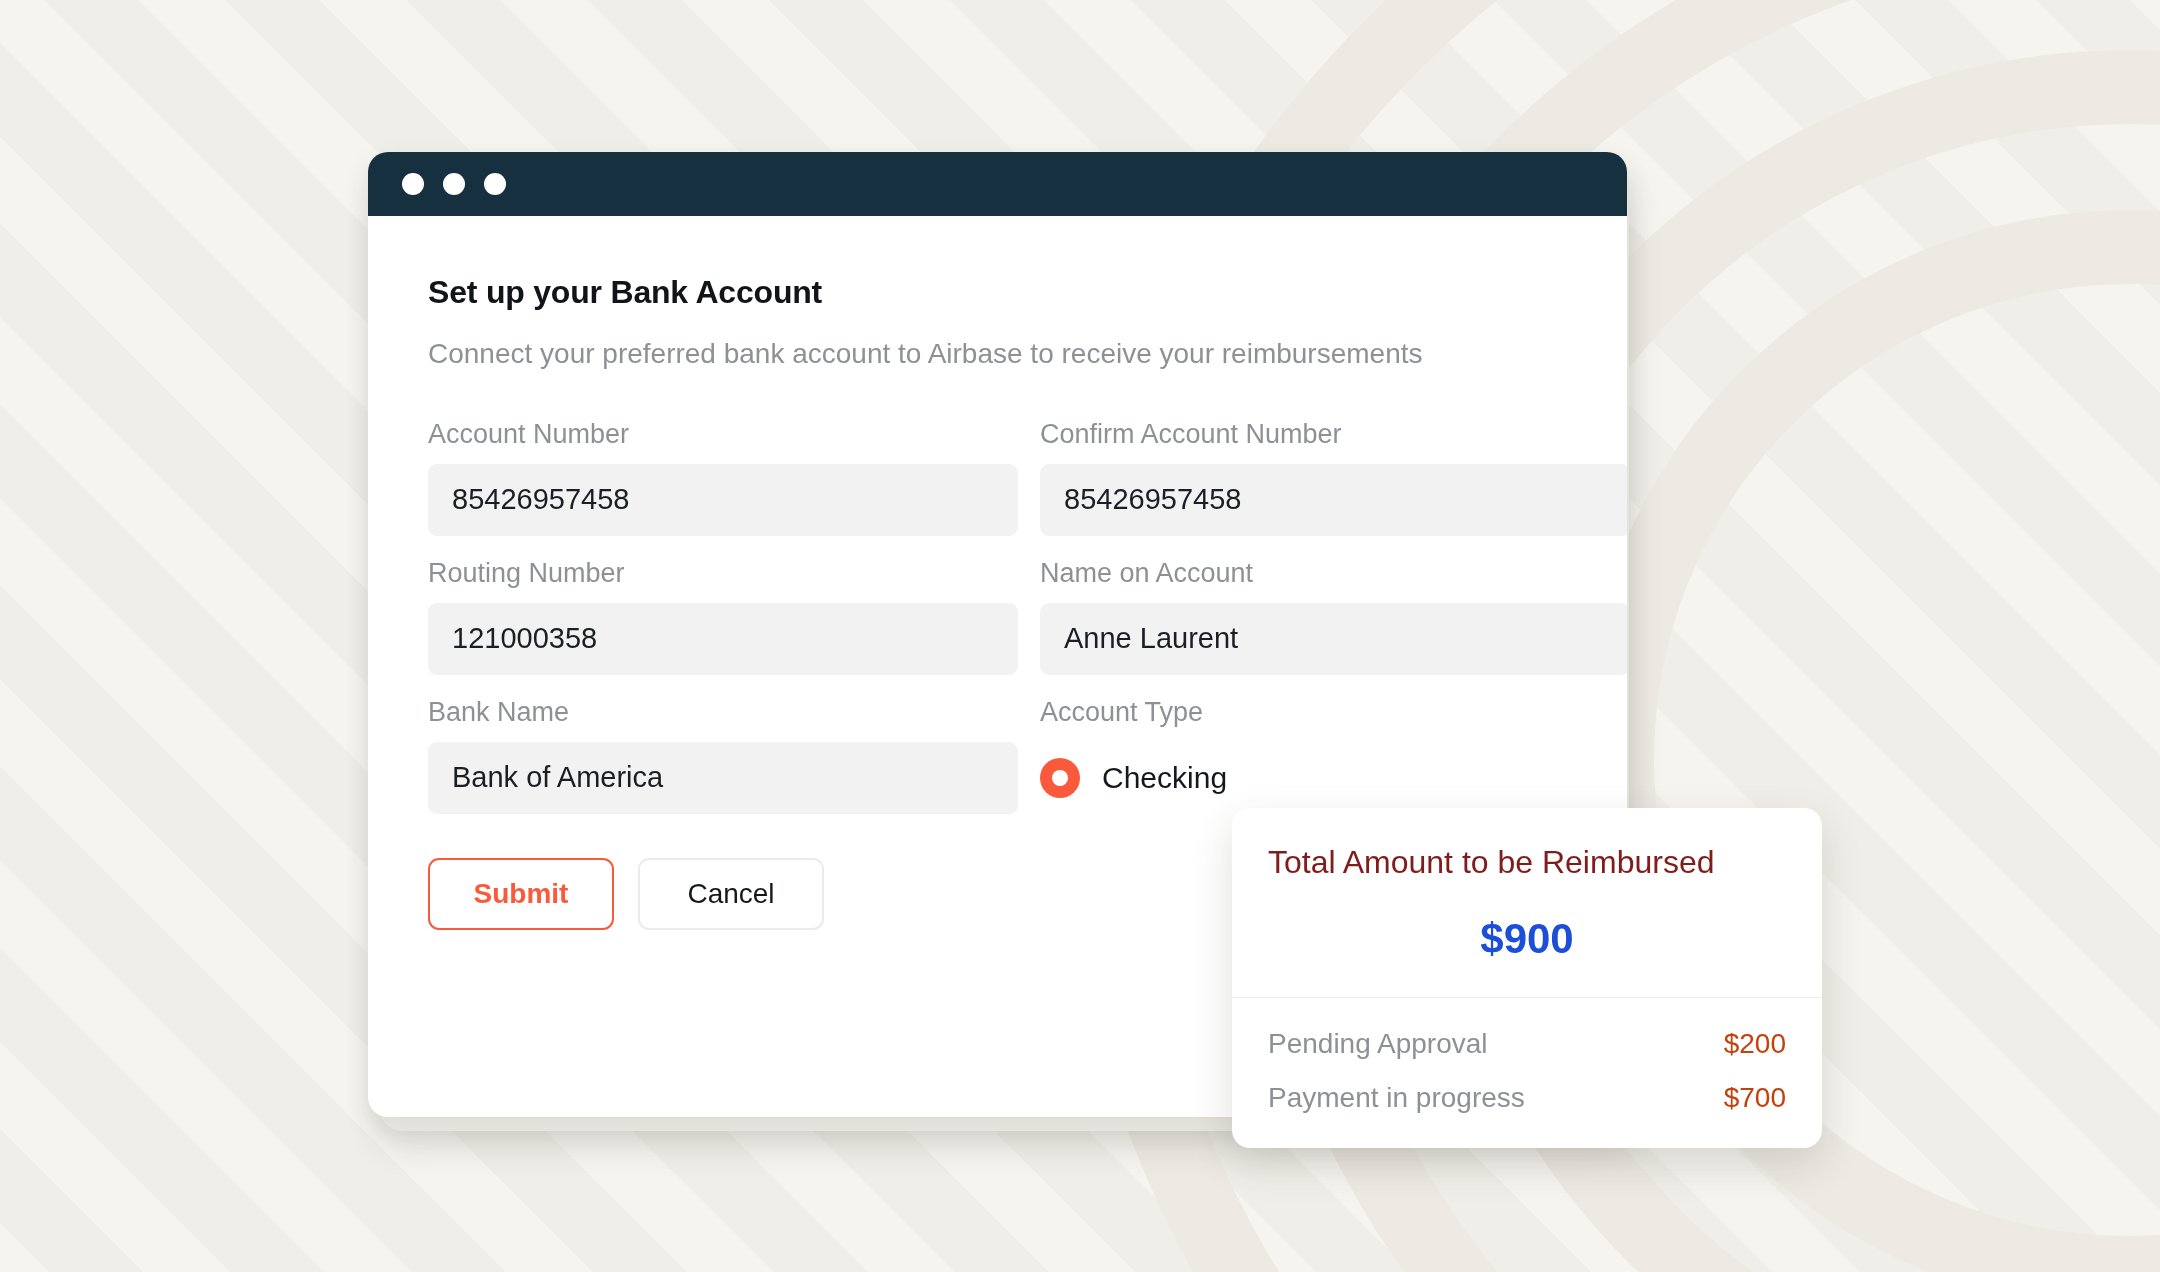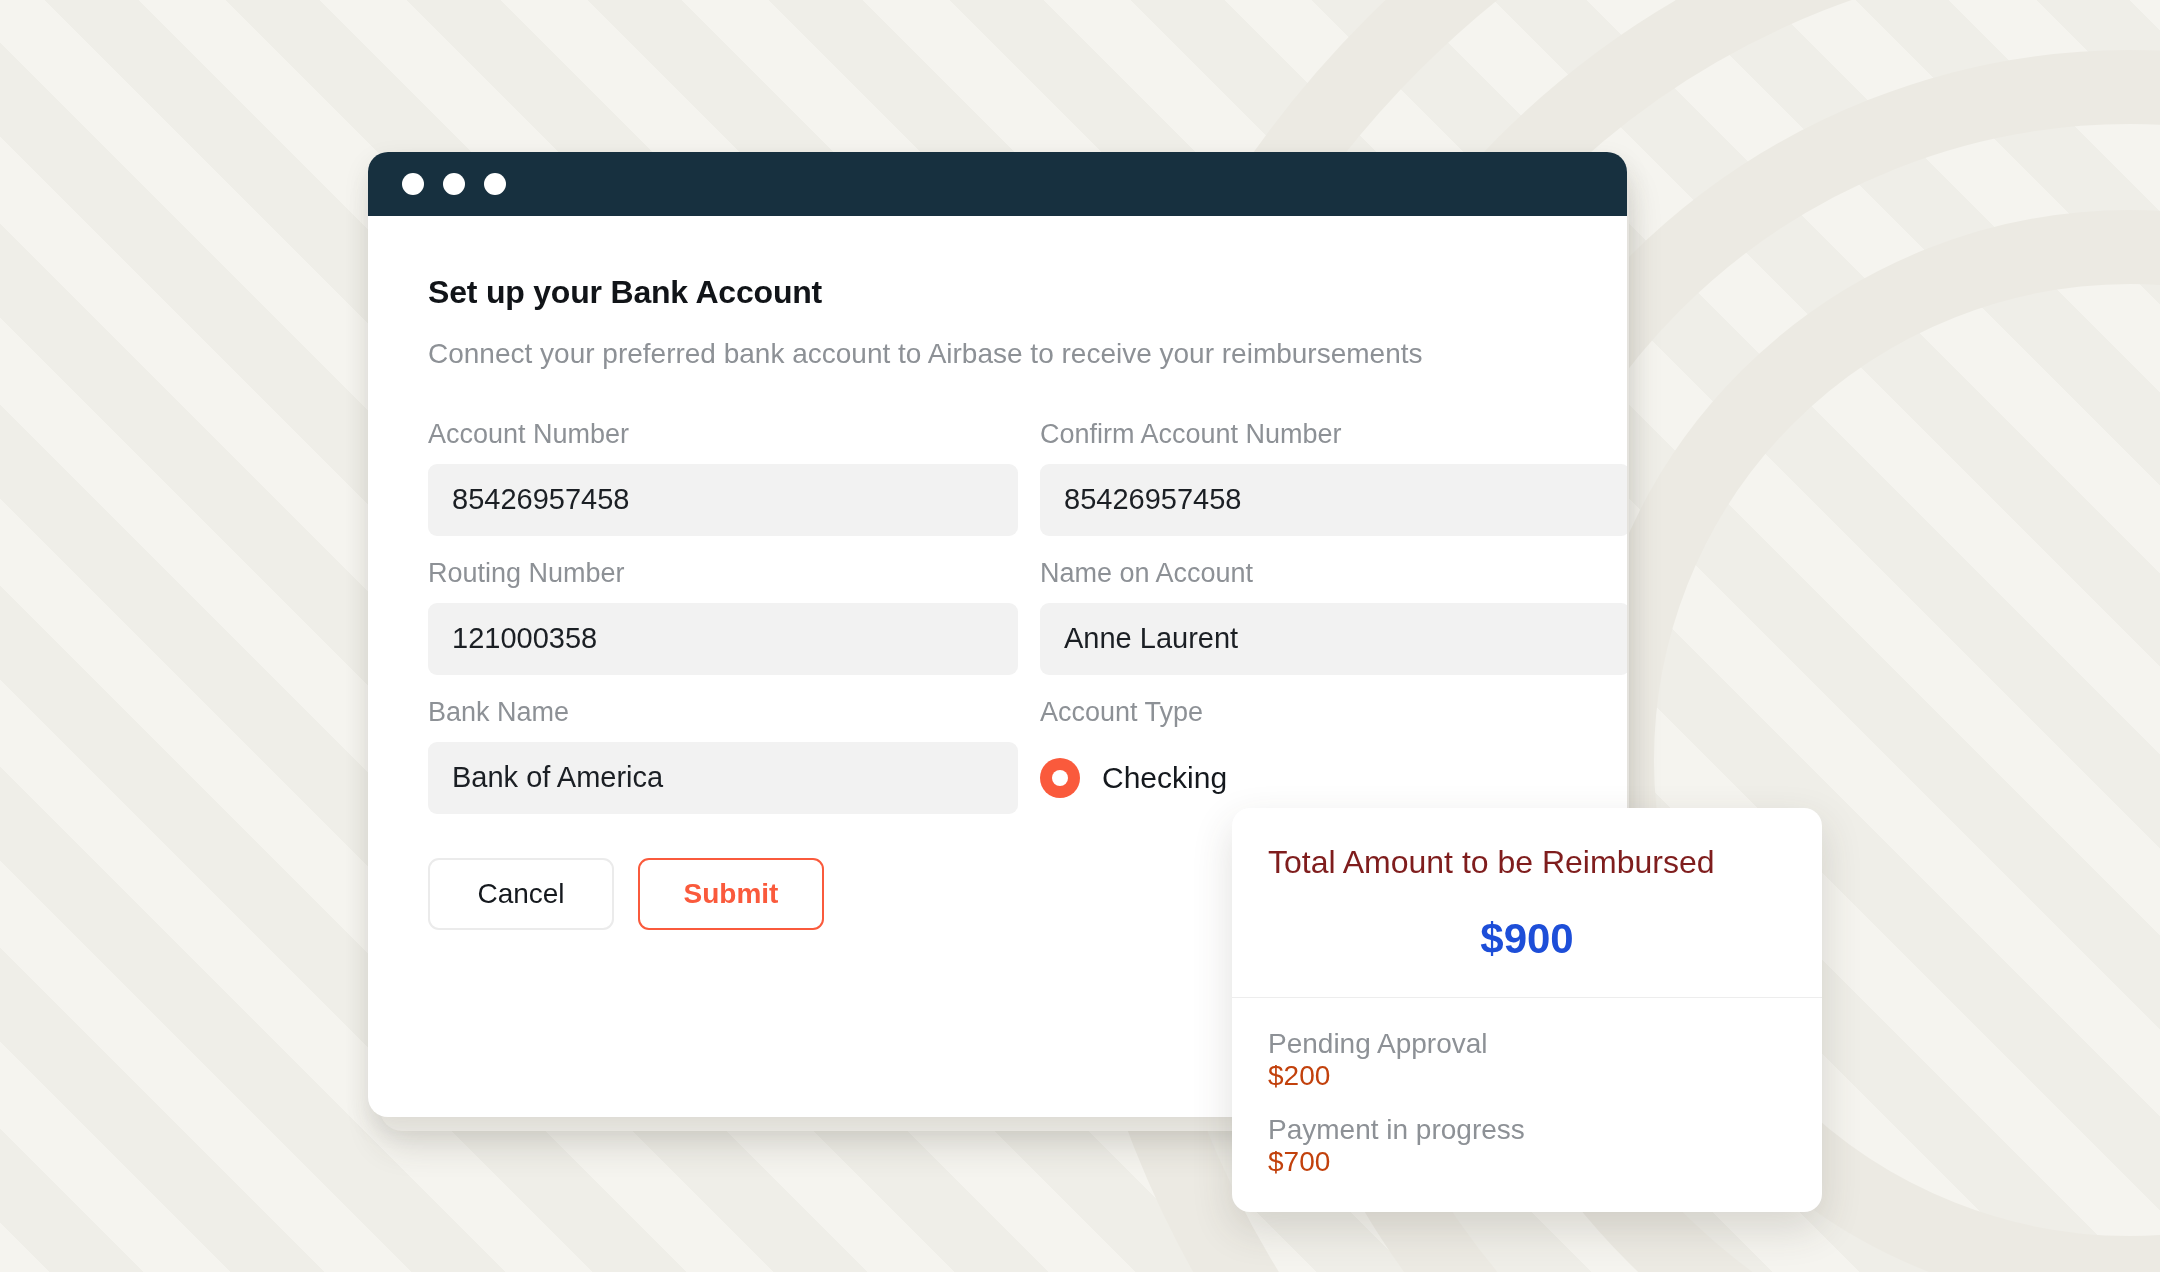--- a/index.html
+++ b/index.html
@@ -239,21 +239,20 @@
   #card-rows {
     padding: 30px 36px 34px 36px;
   }
 
   .card-row {
     display: flex;
     justify-content: space-between;
     align-items: baseline;
     font-size: 28px;
     margin-bottom: 22px;
-    flex-direction: column;
   }
 
   .card-row:last-child { margin-bottom: 0; }
 
   .card-row-label { color: #8d9196; }
   .card-row-value { color: #c2410c; }
 </style>
 </head>
 <body>
 
@@ -315,22 +314,22 @@
             <span class="radio-outer">
               <span class="radio-inner"></span>
             </span>
             <span class="radio-label">Checking</span>
           </div>
         </div>
 
       </div>
 
       <div id="button-row">
+        <button class="btn" id="submit-button">Submit</button>
         <button class="btn" id="cancel-button">Cancel</button>
-        <button class="btn" id="submit-button">Submit</button>
       </div>
 
     </div>
   </div>
 </div>
 
 <div id="reimbursement-card">
   <div id="card-top">
     <div id="card-caption">Total Amount to be Reimbursed</div>
     <div id="card-amount">$900</div>

